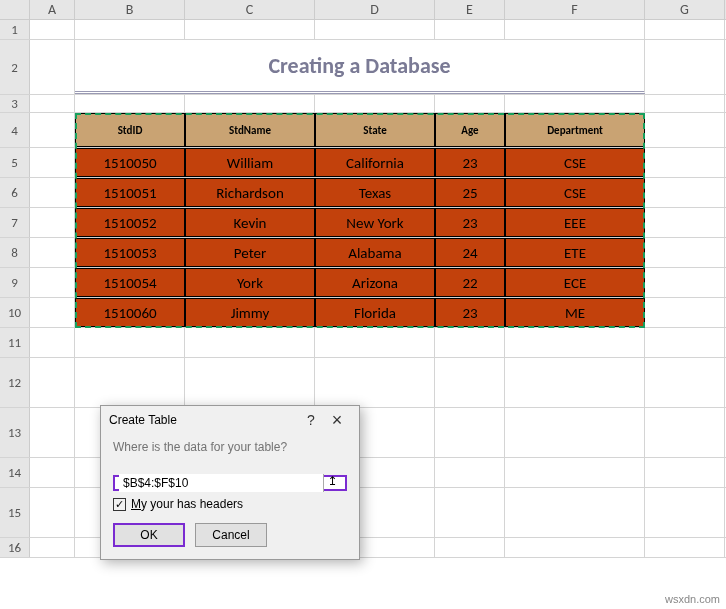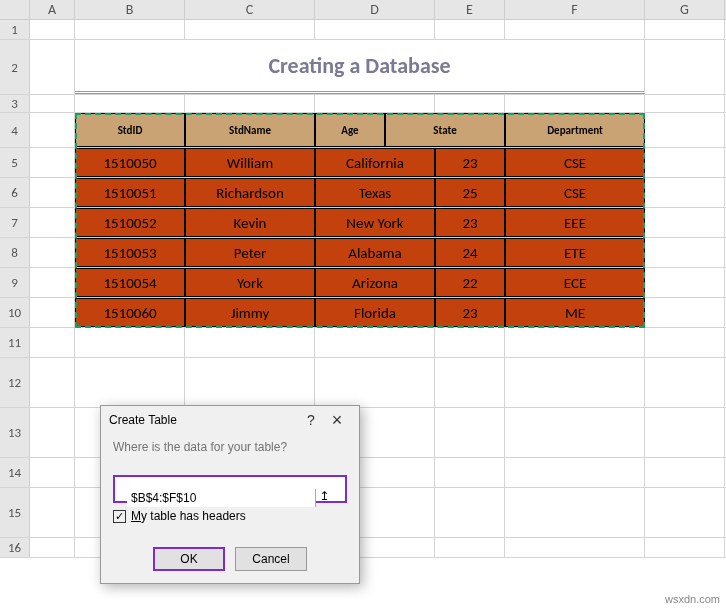--- a/index.html
+++ b/index.html
@@ -116,25 +116,25 @@
       font-size: 12px;
       color: #000;
     }
     .dialog-title .dt-text { flex: 1; }
     .dt-help { width: 24px; text-align: center; font-size: 14px; color: #333; cursor: pointer; }
     .dt-close { width: 28px; text-align: center; font-size: 18px; color: #333; cursor: pointer; line-height: 14px;}
     .dialog-body { padding: 6px 12px 12px 12px; }
     .dialog-q { font-size: 12px; margin-bottom: 21px; color: #737373; }
     .refbox {
       display: flex;
-      align-items: flex-start;
+      align-items: center;
       border: 2px solid #7a2bd1;
       background: #fff;
       height: 16px;
-      padding: 12px;
+      padding: 4px;
     }
     .refinput {
       flex: 1;
       border: none;
       font-size: 12px;
       padding: 2px 4px;
       outline: none;
       font-family: "Segoe UI", Arial, sans-serif;
     }
     .refbtn {
@@ -157,23 +157,22 @@
       margin-right: 5px;
       display: flex;
       align-items: center;
       justify-content: center;
       font-size: 11px;
       line-height: 11px;
     }
     .chk-label u { text-decoration: underline; }
     .btn-row {
       display: flex;
-      justify-content: center;
       gap: 10px;
-      margin-top: 24px;
+      margin-top: 12px;
     }
     .btn {
       width: 72px;
       height: 24px;
       background: #e1e1e1;
       border: 1px solid #999;
       font-size: 12px;
       display: flex;
       align-items: center;
       justify-content: center;
@@ -231,22 +230,22 @@
       <div class="cell cE"></div>
       <div class="cell cF"></div>
       <div class="cell cG"></div>
   </div>
 
   <div class="row r-head">
     <div class="row-header">4</div>
     <div class="cell cA"></div>
     <div class="cell th cB">StdID</div>
     <div class="cell th cC">StdName</div>
+    <div class="cell th cD">State</div>
     <div class="cell th cE">Age</div>
-    <div class="cell th cD">State</div>
     <div class="cell th cF">Department</div>
     <div class="cell cG"></div>
   </div>
 
   <div class="row r-data">
     <div class="row-header">5</div>
     <div class="cell cA"></div>
     <div class="cell td cB">1510050</div>
     <div class="cell td cC">William</div>
     <div class="cell td cD">California</div>
@@ -376,21 +375,21 @@
     <span class="dt-close">×</span>
   </div>
   <div class="dialog-body">
     <div class="dialog-q">Where is the data for your table?</div>
     <div class="refbox">
       <input class="refinput" value="$B$4:$F$10" style="">
       <span class="refbtn">↥</span>
     </div>
     <div class="chk-row">
       <span class="chk">✓</span>
-      <span class="chk-label"><u>M</u><span>y table has headers</span></span>
+      <span class="chk-label"><u>M</u><span>y your has headers</span></span>
     </div>
     <div class="btn-row">
       <div class="btn ok">OK</div>
       <div class="btn">Cancel</div>
     </div>
   </div>
 </div>
 
 <div class="watermark">wsxdn.com</div>
 

